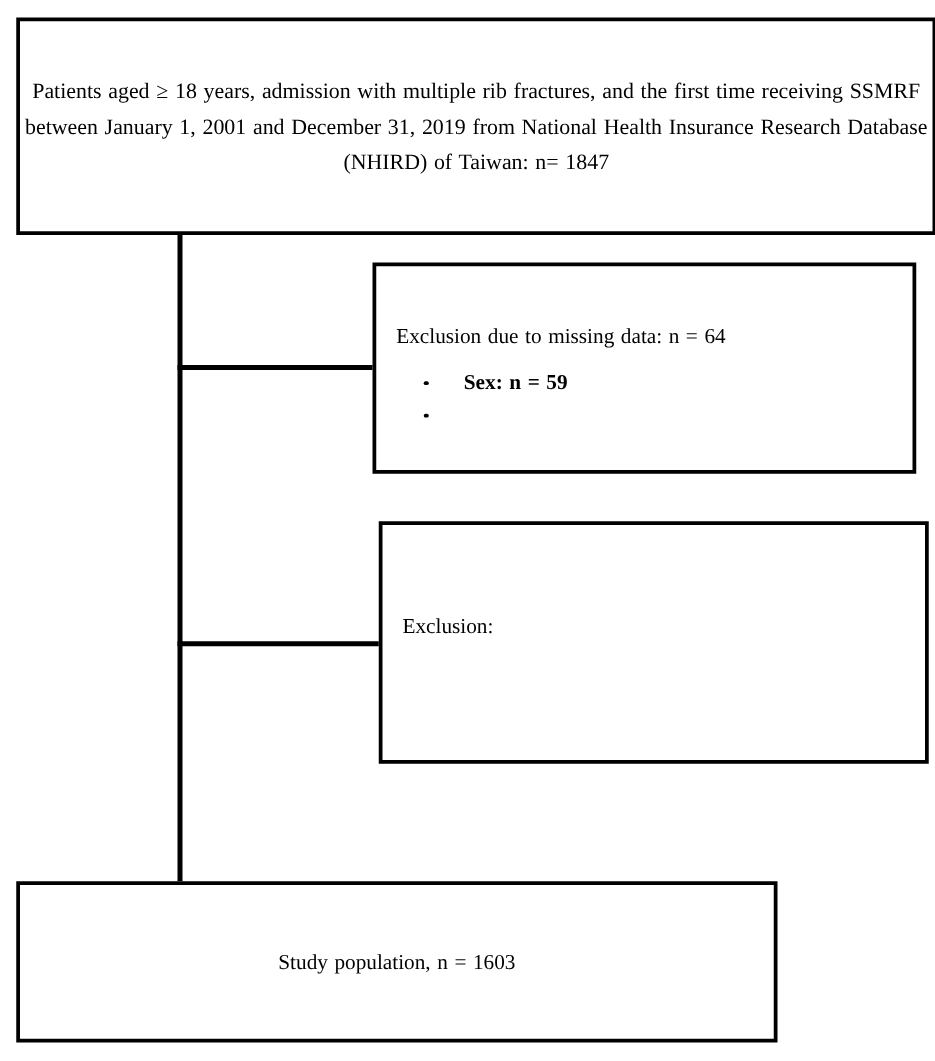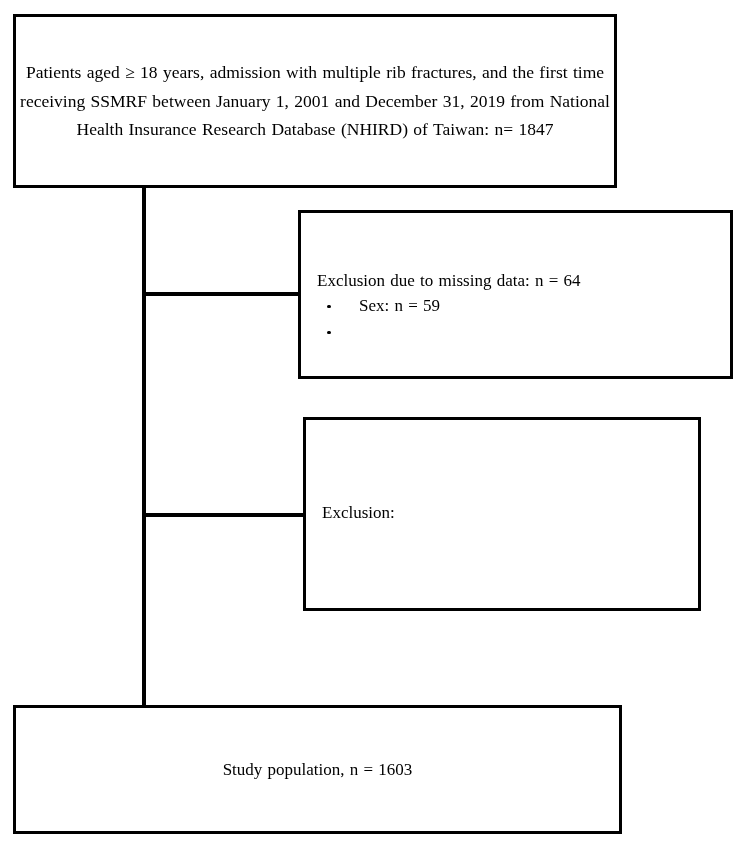--- a/index.html
+++ b/index.html
@@ -27,36 +27,36 @@
     border: 3px solid #000000;
     background: #ffffff;
     display: flex;
     flex-direction: column;
     justify-content: center;
   }
 
   .box-top {
     left: 13px;
     top: 14px;
-    width: 604px;
+    width: 736px;
     height: 174px;
     padding: 0 4px;
     align-items: center;
   }
   .box-excl-1 {
     left: 298px;
     top: 210px;
     width: 435px;
     height: 169px;
     padding: 0 12px;
   }
   .box-excl-2 {
     left: 303px;
     top: 417px;
-    width: 398px;
+    width: 440px;
     height: 194px;
     padding: 0 12px;
   }
   .box-bottom {
     left: 13px;
     top: 705px;
     width: 609px;
     height: 129px;
     padding: 16px 14px;
   }
@@ -76,22 +76,23 @@
   }
   .excl-head {
     font-size: 17px;
     line-height: 1.45;
     word-spacing: 1px;
     margin: 0 0 1px 0;
     padding-left: 4px;
   }
   ul.excl-list {
     list-style: none;
-    margin: 0;
+    margin: 12px;
     padding: 0;
+    font-weight: bold;
   }
   ul.excl-list > li {
     position: relative;
     font-size: 17px;
     line-height: 1.47;
     word-spacing: 1px;
     padding-left: 46px;
     margin: 0 0 1px 0;
   }
   ul.excl-list > li .bullet-dot {

